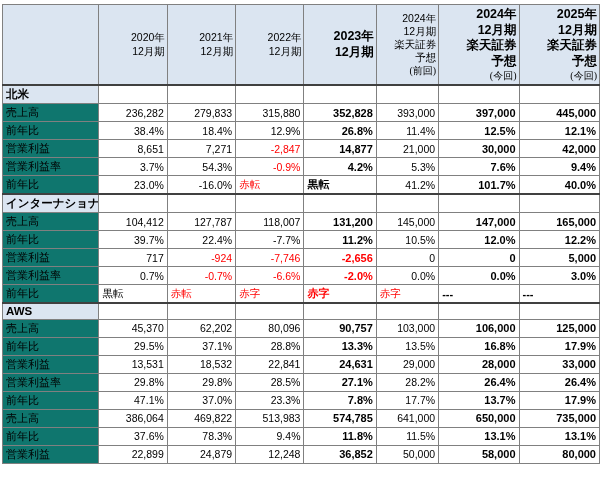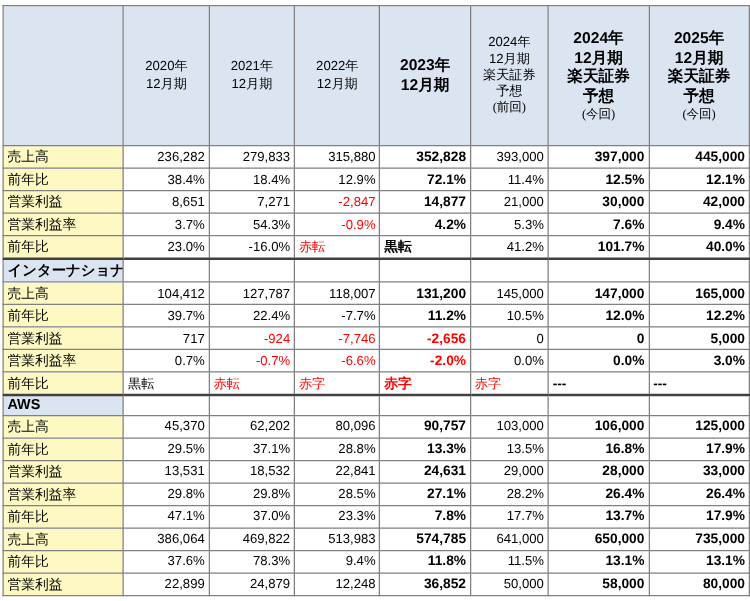--- a/index.html
+++ b/index.html
@@ -41,26 +41,26 @@
   col.c2 { width: 68px; }
   col.c3 { width: 68px; }
   col.c4 { width: 72px; }
   col.c5 { width: 62px; }
   col.c6 { width: 80px; }
   col.c7 { width: 80px; }
 
   
   tr.head td {
     background: #dbe5f1;
-    text-align: center;
+    text-align: right;
     font-weight: bold;
     font-size: 11px;
     line-height: 1.25;
     height: 62px;
-    padding: 18px 2px;
+    padding: 2px 2px;
     white-space: normal;
   }
   tr.head td.corner {
     background: #dbe5f1;
     border-left: 1px solid #808080;
   }
   tr.head td.big {
     font-size: 12.5px;
   }
   tr.head td.plain {
@@ -80,21 +80,21 @@
     font-weight: bold;
     font-size: 11.5px;
     text-align: left;
     height: 16px;
   }
   tr.section td.secblank {
     background: #ffffff;
   }
 
   td.label {
-    background: #fef9c3;
+    background: #0f766e;
     text-align: left;
     font-size: 11px;
     height: 15px;
   }
   td.num {
     text-align: right;
     font-size: 10.5px;
     height: 15px;
     font-variant-numeric: tabular-nums;
   }
@@ -130,36 +130,46 @@
         <tr class="head">
           <td class="corner"></td>
           <td class="plain">2020年<br>12月期</td>
           <td class="plain">2021年<br>12月期</td>
           <td class="plain">2022年<br>12月期</td>
           <td class="big">2023年<br>12月期</td>
           <td class="plain">2024年<br>12月期<br>楽天証券<br>予想<span class="sub">(前回)</span></td>
           <td class="big">2024年<br>12月期<br>楽天証券<br>予想<span class="sub">(今回)</span></td>
           <td class="big">2025年<br>12月期<br>楽天証券<br>予想<span class="sub">(今回)</span></td>
         </tr>
+        <tr class="section">
+          <td class="sectitle thicktop">北米</td>
+          <td class="secblank thicktop">&nbsp;</td>
+          <td class="secblank thicktop">&nbsp;</td>
+          <td class="secblank thicktop">&nbsp;</td>
+          <td class="secblank thicktop">&nbsp;</td>
+          <td class="secblank thicktop">&nbsp;</td>
+          <td class="secblank thicktop">&nbsp;</td>
+          <td class="secblank thicktop">&nbsp;</td>
+        </tr>
         <tr>
           <td class="label">売上高</td>
           <td class="num">236,282</td>
           <td class="num">279,833</td>
           <td class="num">315,880</td>
           <td class="num bold">352,828</td>
           <td class="num">393,000</td>
           <td class="num bold">397,000</td>
           <td class="num bold">445,000</td>
         </tr>
         <tr>
           <td class="label">前年比</td>
           <td class="num">38.4%</td>
           <td class="num">18.4%</td>
           <td class="num">12.9%</td>
-          <td class="num bold">72.1%</td>
+          <td class="num bold">26.8%</td>
           <td class="num">11.4%</td>
           <td class="num bold">12.5%</td>
           <td class="num bold">12.1%</td>
         </tr>
         <tr>
           <td class="label">営業利益</td>
           <td class="num">8,651</td>
           <td class="num">7,271</td>
           <td class="num neg">-2,847</td>
           <td class="num bold">14,877</td>

